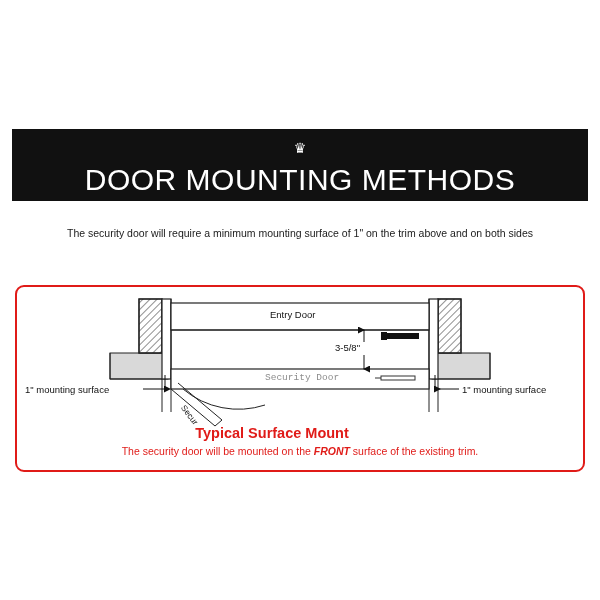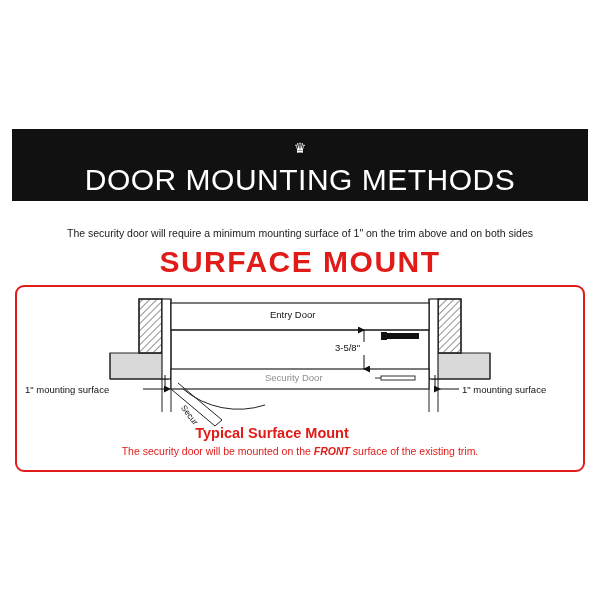--- a/index.html
+++ b/index.html
@@ -143,39 +143,39 @@
 
   
   .lbl {
     position: absolute;
     font-size: 9.5px;
     color: #111111;
     white-space: nowrap;
   }
   .lbl-grey {
     color: #8d8d8d;
+    font-family: Liberation Mono, monospace;
   }
 </style>
 </head>
 <body>
 
 <div id="page">
 
   <div class="banner">
     <div class="brand-row">
       <span class="brand-mark">♛</span>
     </div>
     <div class="banner-title">DOOR MOUNTING METHODS</div>
   </div>
 
   <div class="intro">
     <div>The security door will require a minimum mounting surface of 1" on the trim above and on both sides</div>
   </div>
 
-  <div class="section-title">SURFACE MOUNT</div>
 
   <div class="panel"></div>
 
   <div class="diagram">
     <svg width="570" height="187" viewBox="0 0 570 187" xmlns="http://www.w3.org/2000/svg">
       <defs>
         <pattern id="hatch" width="5" height="5" patternUnits="userSpaceOnUse" patternTransform="rotate(45)">
           <rect width="5" height="5" fill="#ffffff"></rect>
           <line x1="0" y1="0" x2="0" y2="5" stroke="#333333" stroke-width="1.1"></line>
         </pattern>

